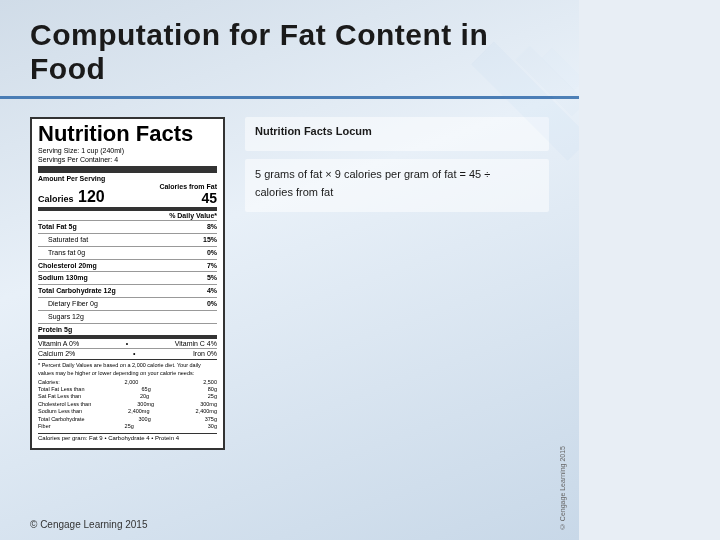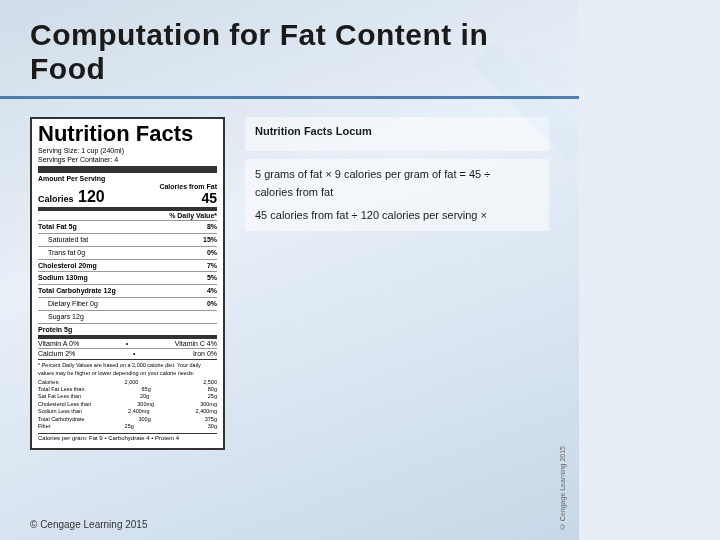--- a/index.html
+++ b/index.html
@@ -401,21 +401,20 @@
       <div class="formula-box">
         <div class="formula-title">
           <span>Nutrition Facts</span>
           <span> Locum</span>
         </div>
       </div>
       <div class="formula-box">
         <div class="formula-text">5 grams of fat × 9 calories per gram of fat = 45 ÷</div>
         <div class="formula-text">calories from fat</div>
         <div style="margin-top:4px">
-          <div class="formula-text">45 calories from fat ÷ 120 calories per serving ×</div>
         </div>
       </div>
     </div>
   </div>
 
   <div class="copyright">© Cengage Learning 2015</div>
 
   <div class="slide-number">
     <span style="font-size:7px; color:#666;">© Cengage Learning 2015</span>
   </div>

